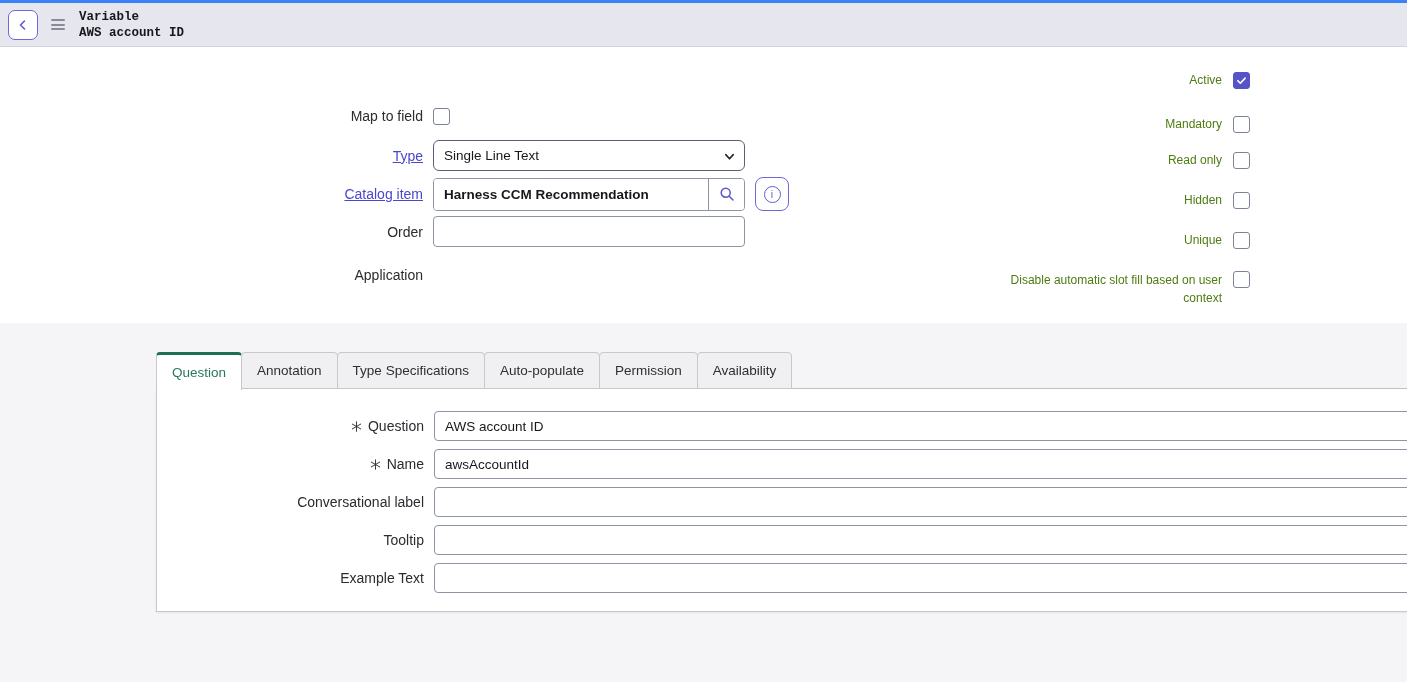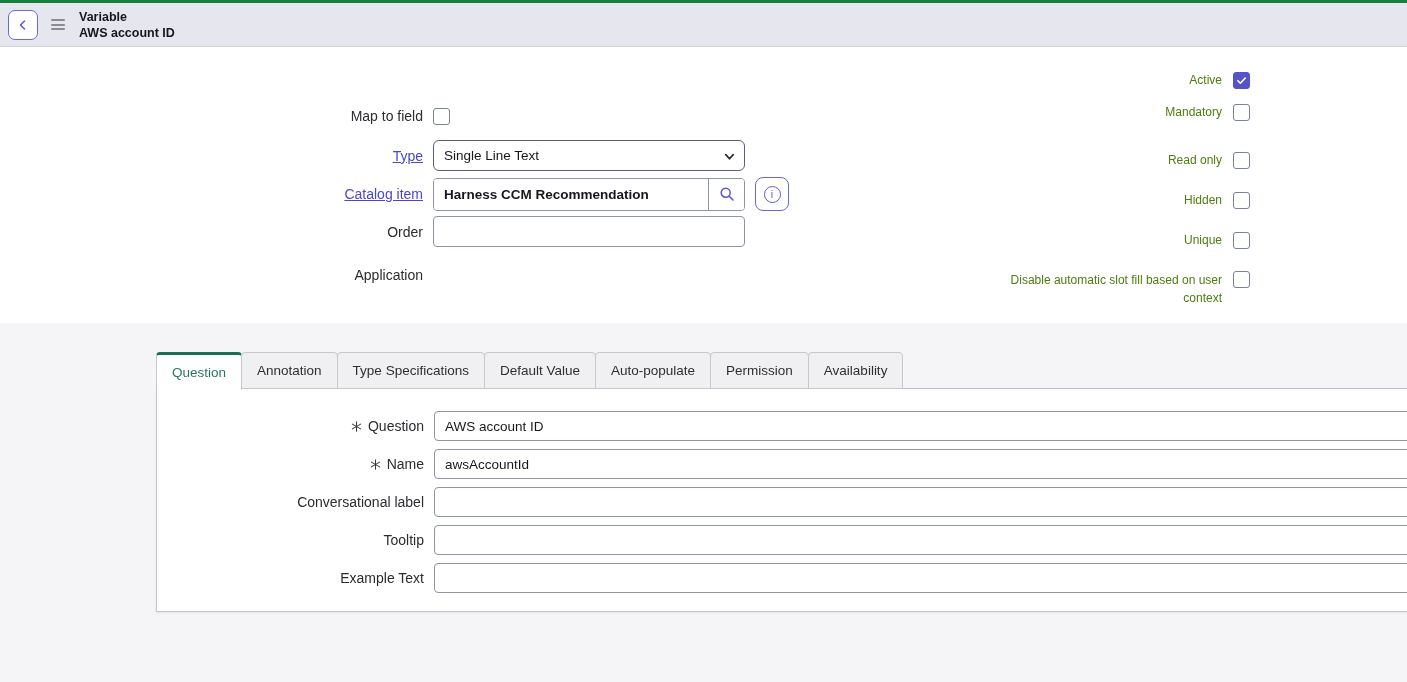--- a/index.html
+++ b/index.html
@@ -3,21 +3,21 @@
 <meta charset="utf-8">
 <style>
   * { margin:0; padding:0; box-sizing:border-box; }
   html,body { width:1407px; height:682px; overflow:hidden; }
   body { font-family:"Liberation Sans","DejaVu Sans",sans-serif; background:#fff; }
   .screen { position:relative; width:1407px; height:682px; overflow:hidden; background:#fff; }
 
   
   .header {
     position:absolute; left:0; top:0; width:1407px; height:47px;
-    background:#e6e6ee; border-top:3px solid #15803d; border-bottom:1px solid #d4d4de;
+    background:#e6e6ee; border-top:3px solid #3b82f6; border-bottom:1px solid #d4d4de;font-family:Liberation Mono, monospace;
   }
   .back-btn {
     position:absolute; left:8px; top:7px; width:30px; height:30px;
     background:#fff; border:1.5px solid #6b68d8; border-radius:7px;
     display:flex; align-items:center; justify-content:center; cursor:pointer;
   }
   .hamburger { position:absolute; left:51px; top:16px; width:14px; display:flex; flex-direction:column; gap:2.5px; cursor:pointer; }
   .hamburger i { display:block; height:2px; background:#8b8b98; border-radius:1px; }
   .hd-title { position:absolute; left:79px; top:6px; font-size:12.5px; font-weight:bold; color:#16161b; line-height:16px; }
 
@@ -184,21 +184,21 @@
       <div class="cblbl">Active</div>
       <div class="cbgap"></div>
       <div class="cb checked">
         <span style="display:flex;">
           <svg width="11" height="11" viewBox="0 0 12 12">
               <polyline points="2,6.2 4.7,9 10,3.4" fill="none" stroke="#fff" stroke-width="1.7" stroke-linecap="round" stroke-linejoin="round"></polyline>
             </svg>
         </span>
       </div>
     </div>
-    <div class="cbrow" style="top:56px;">
+    <div class="cbrow" style="top:68px;">
       <div class="cblbl">Mandatory</div>
       <div class="cbgap"></div>
       <div class="cb"></div>
     </div>
     <div class="cbrow" style="top:104px;">
       <div class="cblbl">Read only</div>
       <div class="cbgap"></div>
       <div class="cb"></div>
     </div>
     <div class="cbrow" style="top:144px;">
@@ -217,21 +217,20 @@
       <div class="cb"></div>
     </div>
   </div>
 
   <div class="grayband"></div>
 
   <div class="tabs">
     <div class="tab active">Question</div>
     <div class="tab">Annotation</div>
     <div class="tab">Type Specifications</div>
-    <div class="tab">Default Value</div>
     <div class="tab">Auto-populate</div>
     <div class="tab">Permission</div>
     <div class="tab">Availability</div>
   </div>
 
   <div class="panel">
 
     <div class="prow" style="top:22px;">
       <div class="lblcol">
         <span class="star">

